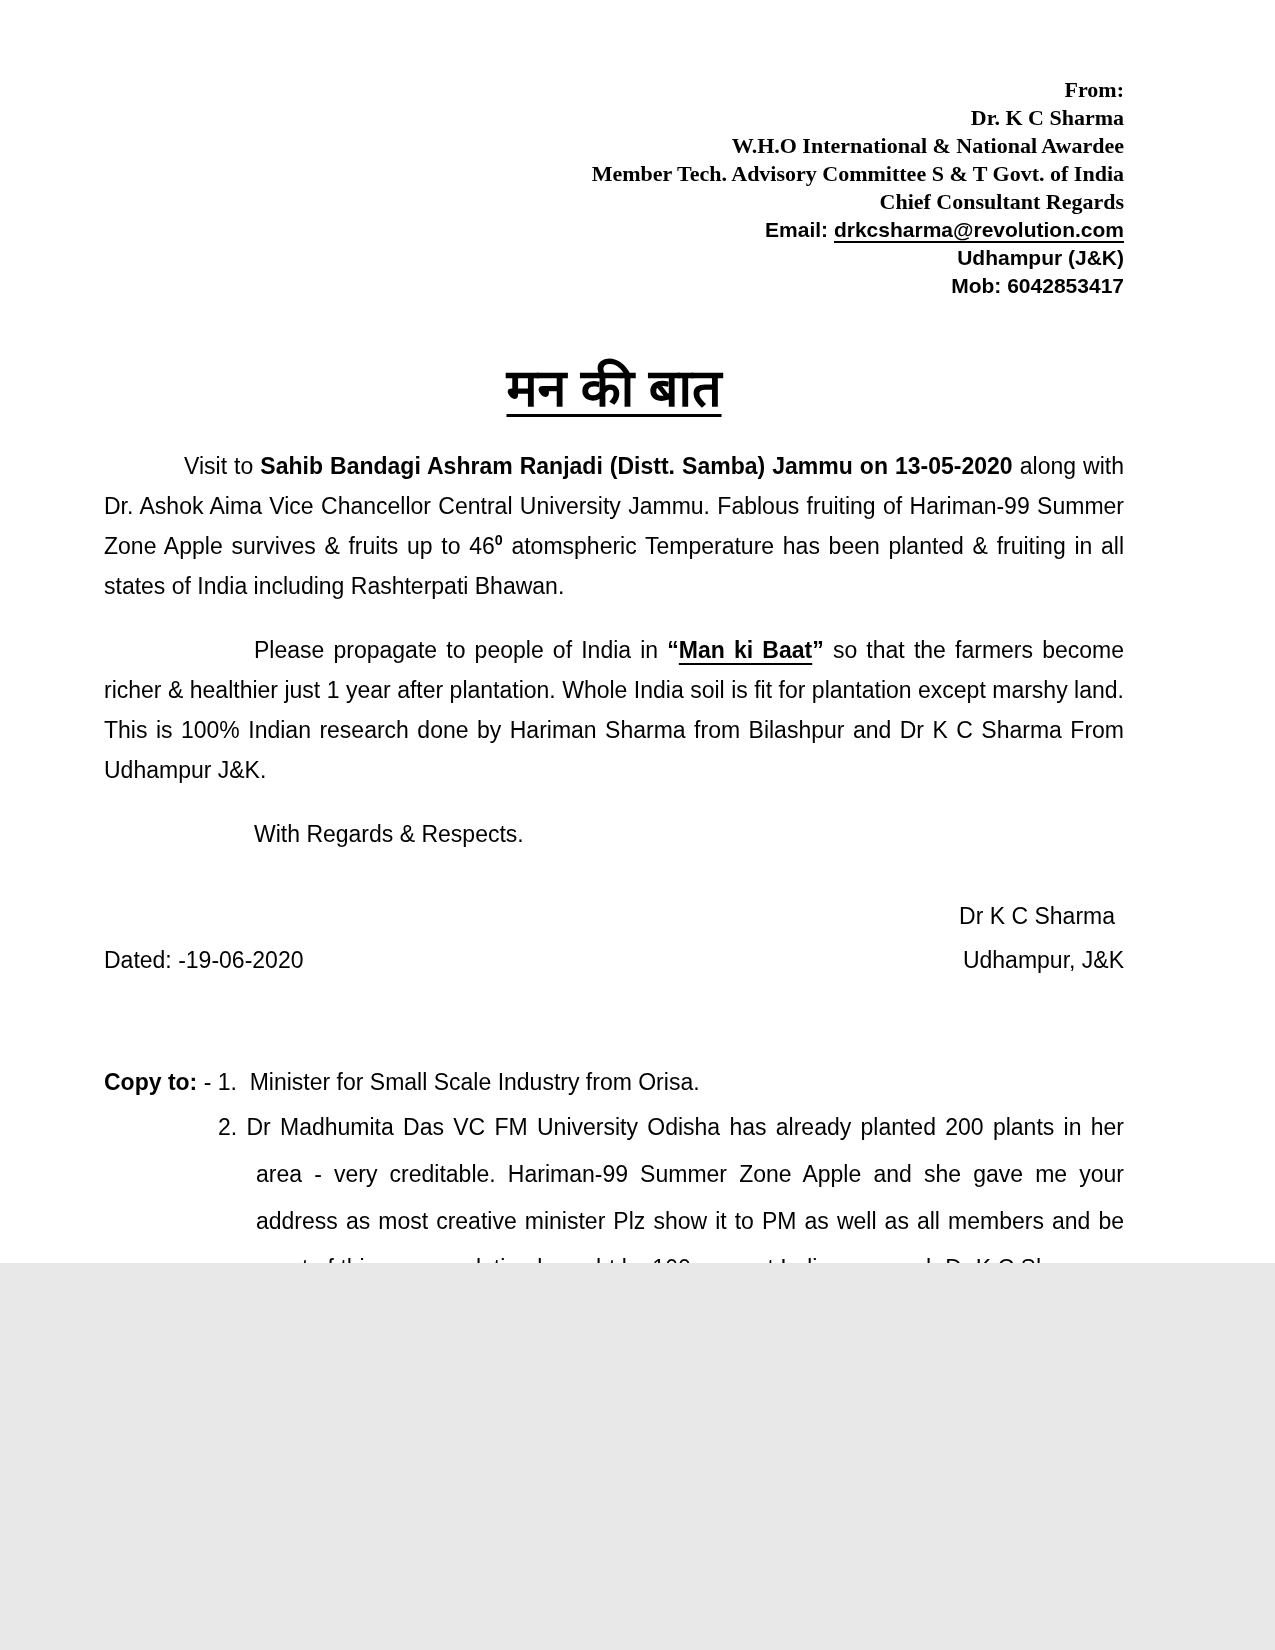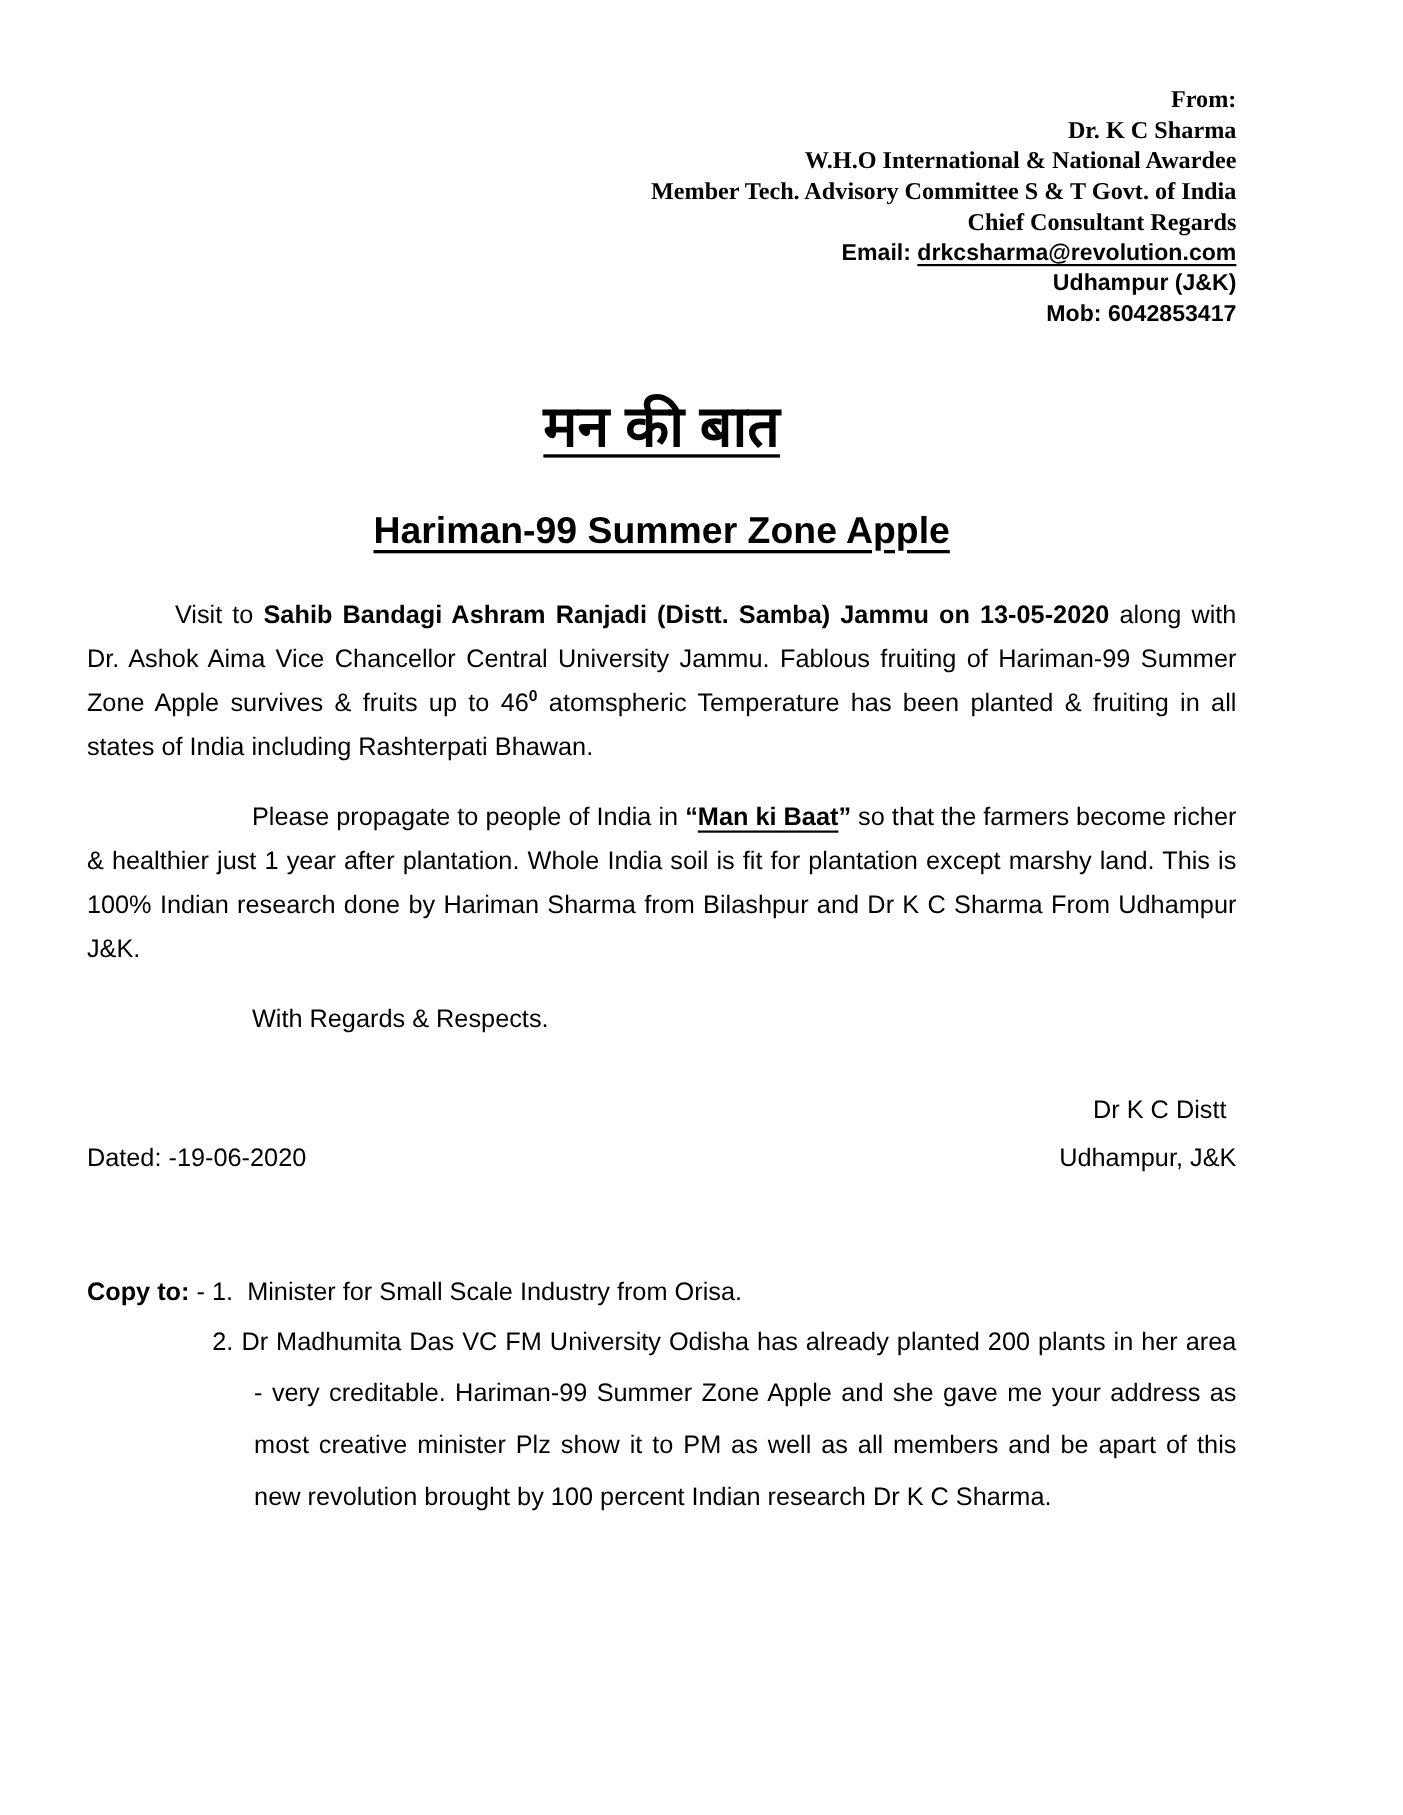--- a/index.html
+++ b/index.html
@@ -1,22 +1,22 @@
 <!DOCTYPE html>
 <html><head>
 <meta charset="utf-8">
 <style>
   html,body { margin:0; padding:0; background:#e8e8e8; }
   .page {
     position:relative;
-    width:1275px; height:1650px;
+    width:1275px; height:1263px;
     margin:0 auto;
     background:#ffffff;
     box-sizing:border-box;
-    padding:76px 151px 0 79px;
+    padding:76px 151px 0 104px;
     font-family:"Liberation Sans", sans-serif;
     color:#000;
     overflow:hidden;
   }
   
   .letterhead { text-align:right; }
   .lh-serif {
     font-family:"Liberation Serif", serif;
     font-weight:bold;
     font-size:22px;
@@ -102,31 +102,28 @@
     <div class="lh-serif">Chief Consultant Regards</div>
     <div class="lh-sans"><span>Email: </span><span class="email-link">drkcsharma@revolution.com</span></div>
     <div class="lh-sans">Udhampur (J&amp;K)</div>
     <div class="lh-sans">Mob: 6042853417</div>
   </div>
 
   <div class="doc-title">
     <span class="u">मन की बात</span>
   </div>
 
-  <div class="doc-heading">
-    <span class="u">Hariman-99 Summer Zone Apple</span>
-  </div>
 
   <p class="para p1"><span>Visit to </span><span class="b">Sahib Bandagi Ashram Ranjadi (Distt. Samba) Jammu on 13-05-2020</span><span> along with Dr. Ashok Aima Vice Chancellor Central University Jammu. Fablous fruiting of Hariman-99 Summer Zone Apple survives &amp; fruits up to 46</span><sup class="deg">0</sup><span> atomspheric Temperature has been planted &amp; fruiting in all states of India including Rashterpati Bhawan.</span></p>
 
   <p class="para p2"><span>Please propagate to people of India in </span><span class="b">“</span><span class="bu">Man ki Baat</span><span class="b">”</span><span> so that the farmers become richer &amp; healthier just 1 year after plantation. Whole India soil is fit for plantation except marshy land. This is 100% Indian research done by Hariman Sharma from Bilashpur and Dr K C Sharma From Udhampur J&amp;K.</span></p>
 
   <div class="regards">With Regards &amp; Respects.</div>
 
-  <div class="sig-name">Dr K C Distt</div>
+  <div class="sig-name">Dr K C Sharma</div>
 
   <div class="dated-row">
     <span>Dated: -19-06-2020</span>
     <span>Udhampur, J&amp;K</span>
   </div>
 
   <div class="copy-line"><span class="b">Copy to:</span><span> - 1.  </span><span>Minister for Small Scale Industry from Orisa.</span></div>
 
   <p class="copy-item2"><span>2. </span><span>Dr Madhumita Das VC FM University Odisha has already planted 200 plants in her area - very creditable. Hariman-99 Summer Zone Apple and she gave me your address as most creative minister Plz show it to PM as well as all members and be apart of this new revolution brought by 100 percent Indian research Dr K C Sharma.</span></p>
 

